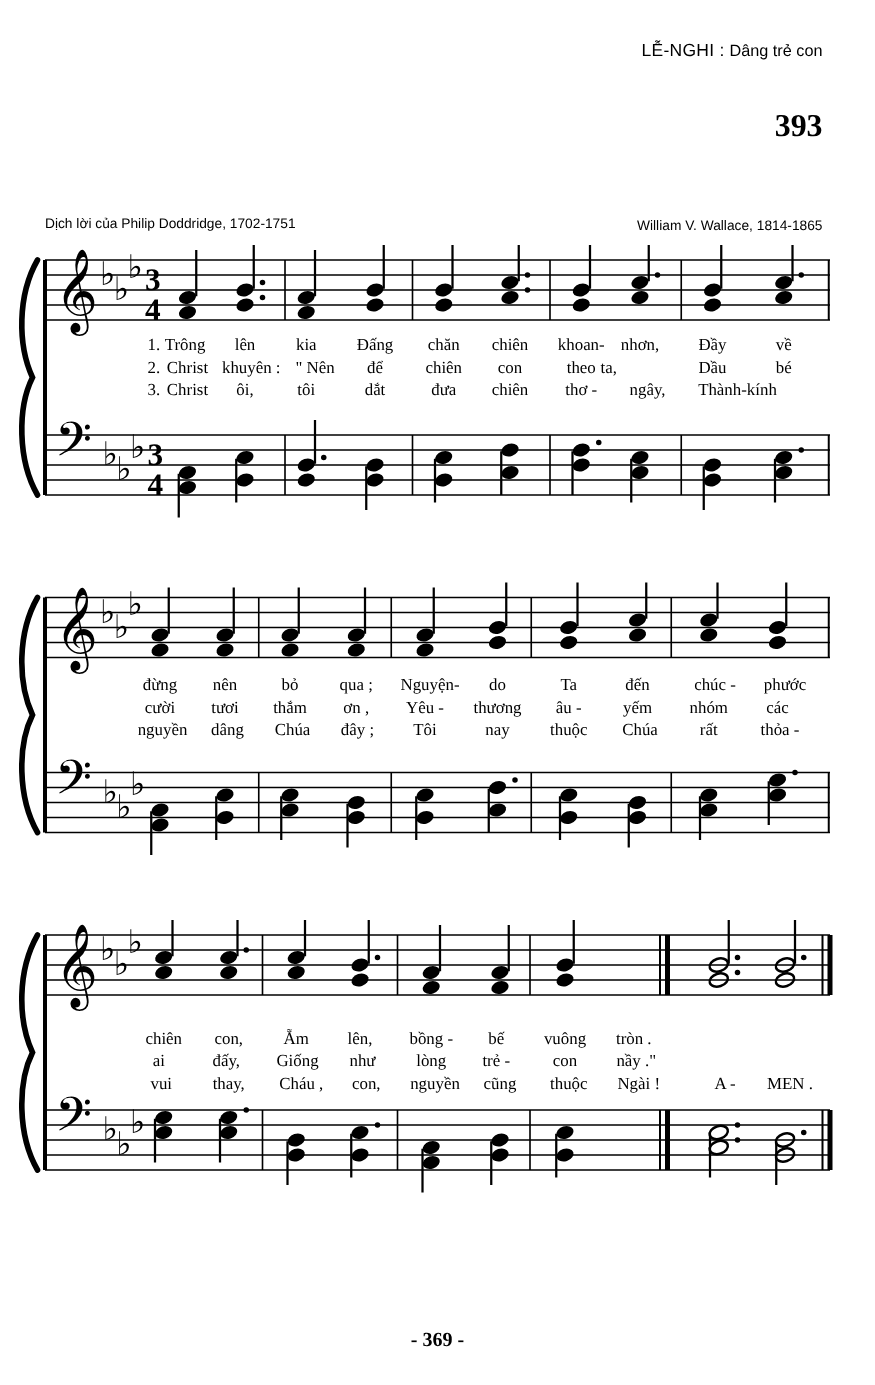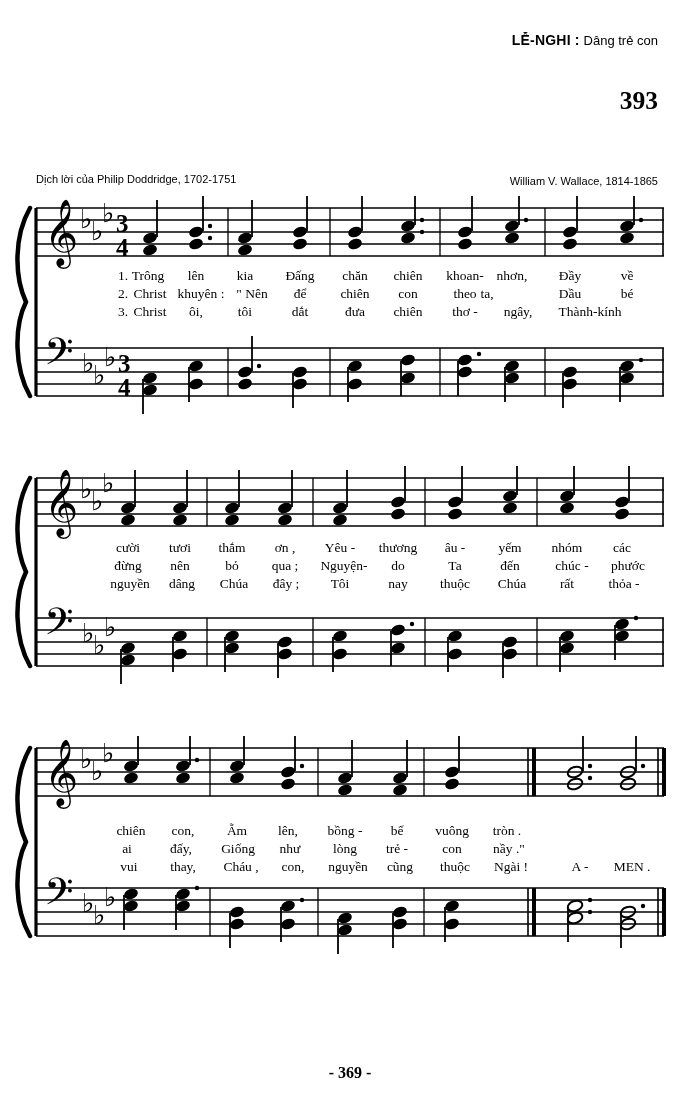--- a/index.html
+++ b/index.html
@@ -25,21 +25,21 @@
   
   .header-right {
     position: absolute;
     top: 32px;
     right: 42px;
     font-family: "Liberation Sans", sans-serif;
     font-size: 14px;
     white-space: nowrap;
   }
   .header-right .cat {
-    font-weight: bold;
+    font-weight: normal;
     letter-spacing: 0.2px;
   }
   .header-right .sub {
     font-weight: normal;
     font-size: 13px;
   }
 
   .title-row {
     position: absolute;
     top: 86px;
@@ -456,42 +456,42 @@
         <ellipse cx="622" cy="158" rx="7" ry="5" transform="rotate(-18 622 158)"></ellipse>
         <line x1="615" y1="159" x2="615" y2="194" stroke="#000" stroke-width="1.8"></line>
         <ellipse cx="622" cy="170" rx="7" ry="5" transform="rotate(-18 622 170)"></ellipse>
         <circle cx="636" cy="152" r="2.2"></circle>
       </g>
     </svg>
   </div>
 
   <div class="lyric-block" style="top:540px; left:0; width:700px;">
     <div class="lyric-line">
+      <span class="syl" style="left:128px;">đừng</span>
+      <span class="syl" style="left:180px;">nên</span>
+      <span class="syl" style="left:232px;">bỏ</span>
+      <span class="syl" style="left:285px;">qua ;</span>
+      <span class="syl" style="left:344px;">Nguyện-</span>
+      <span class="syl" style="left:398px;">do</span>
+      <span class="syl" style="left:455px;">Ta</span>
+      <span class="syl" style="left:510px;">đến</span>
+      <span class="syl" style="left:572px;">chúc -</span>
+      <span class="syl" style="left:628px;">phước</span>
+    </div>
+    <div class="lyric-line">
       <span class="syl" style="left:128px;">cười</span>
       <span class="syl" style="left:180px;">tươi</span>
       <span class="syl" style="left:232px;">thắm</span>
       <span class="syl" style="left:285px;">ơn ,</span>
       <span class="syl" style="left:340px;">Yêu -</span>
       <span class="syl" style="left:398px;">thương</span>
       <span class="syl" style="left:455px;">âu -</span>
       <span class="syl" style="left:510px;">yếm</span>
       <span class="syl" style="left:567px;">nhóm</span>
       <span class="syl" style="left:622px;">các</span>
-    </div>
-    <div class="lyric-line">
-      <span class="syl" style="left:128px;">đừng</span>
-      <span class="syl" style="left:180px;">nên</span>
-      <span class="syl" style="left:232px;">bỏ</span>
-      <span class="syl" style="left:285px;">qua ;</span>
-      <span class="syl" style="left:344px;">Nguyện-</span>
-      <span class="syl" style="left:398px;">do</span>
-      <span class="syl" style="left:455px;">Ta</span>
-      <span class="syl" style="left:510px;">đến</span>
-      <span class="syl" style="left:572px;">chúc -</span>
-      <span class="syl" style="left:628px;">phước</span>
     </div>
     <div class="lyric-line">
       <span class="syl" style="left:130px;">nguyền</span>
       <span class="syl" style="left:182px;font-family:Liberation Serif, serif;">dâng</span>
       <span class="syl" style="left:234px;">Chúa</span>
       <span class="syl" style="left:286px;">đây ;</span>
       <span class="syl" style="left:340px;">Tôi</span>
       <span class="syl" style="left:398px;">nay</span>
       <span class="syl" style="left:455px;">thuộc</span>
       <span class="syl" style="left:512px;">Chúa</span>

